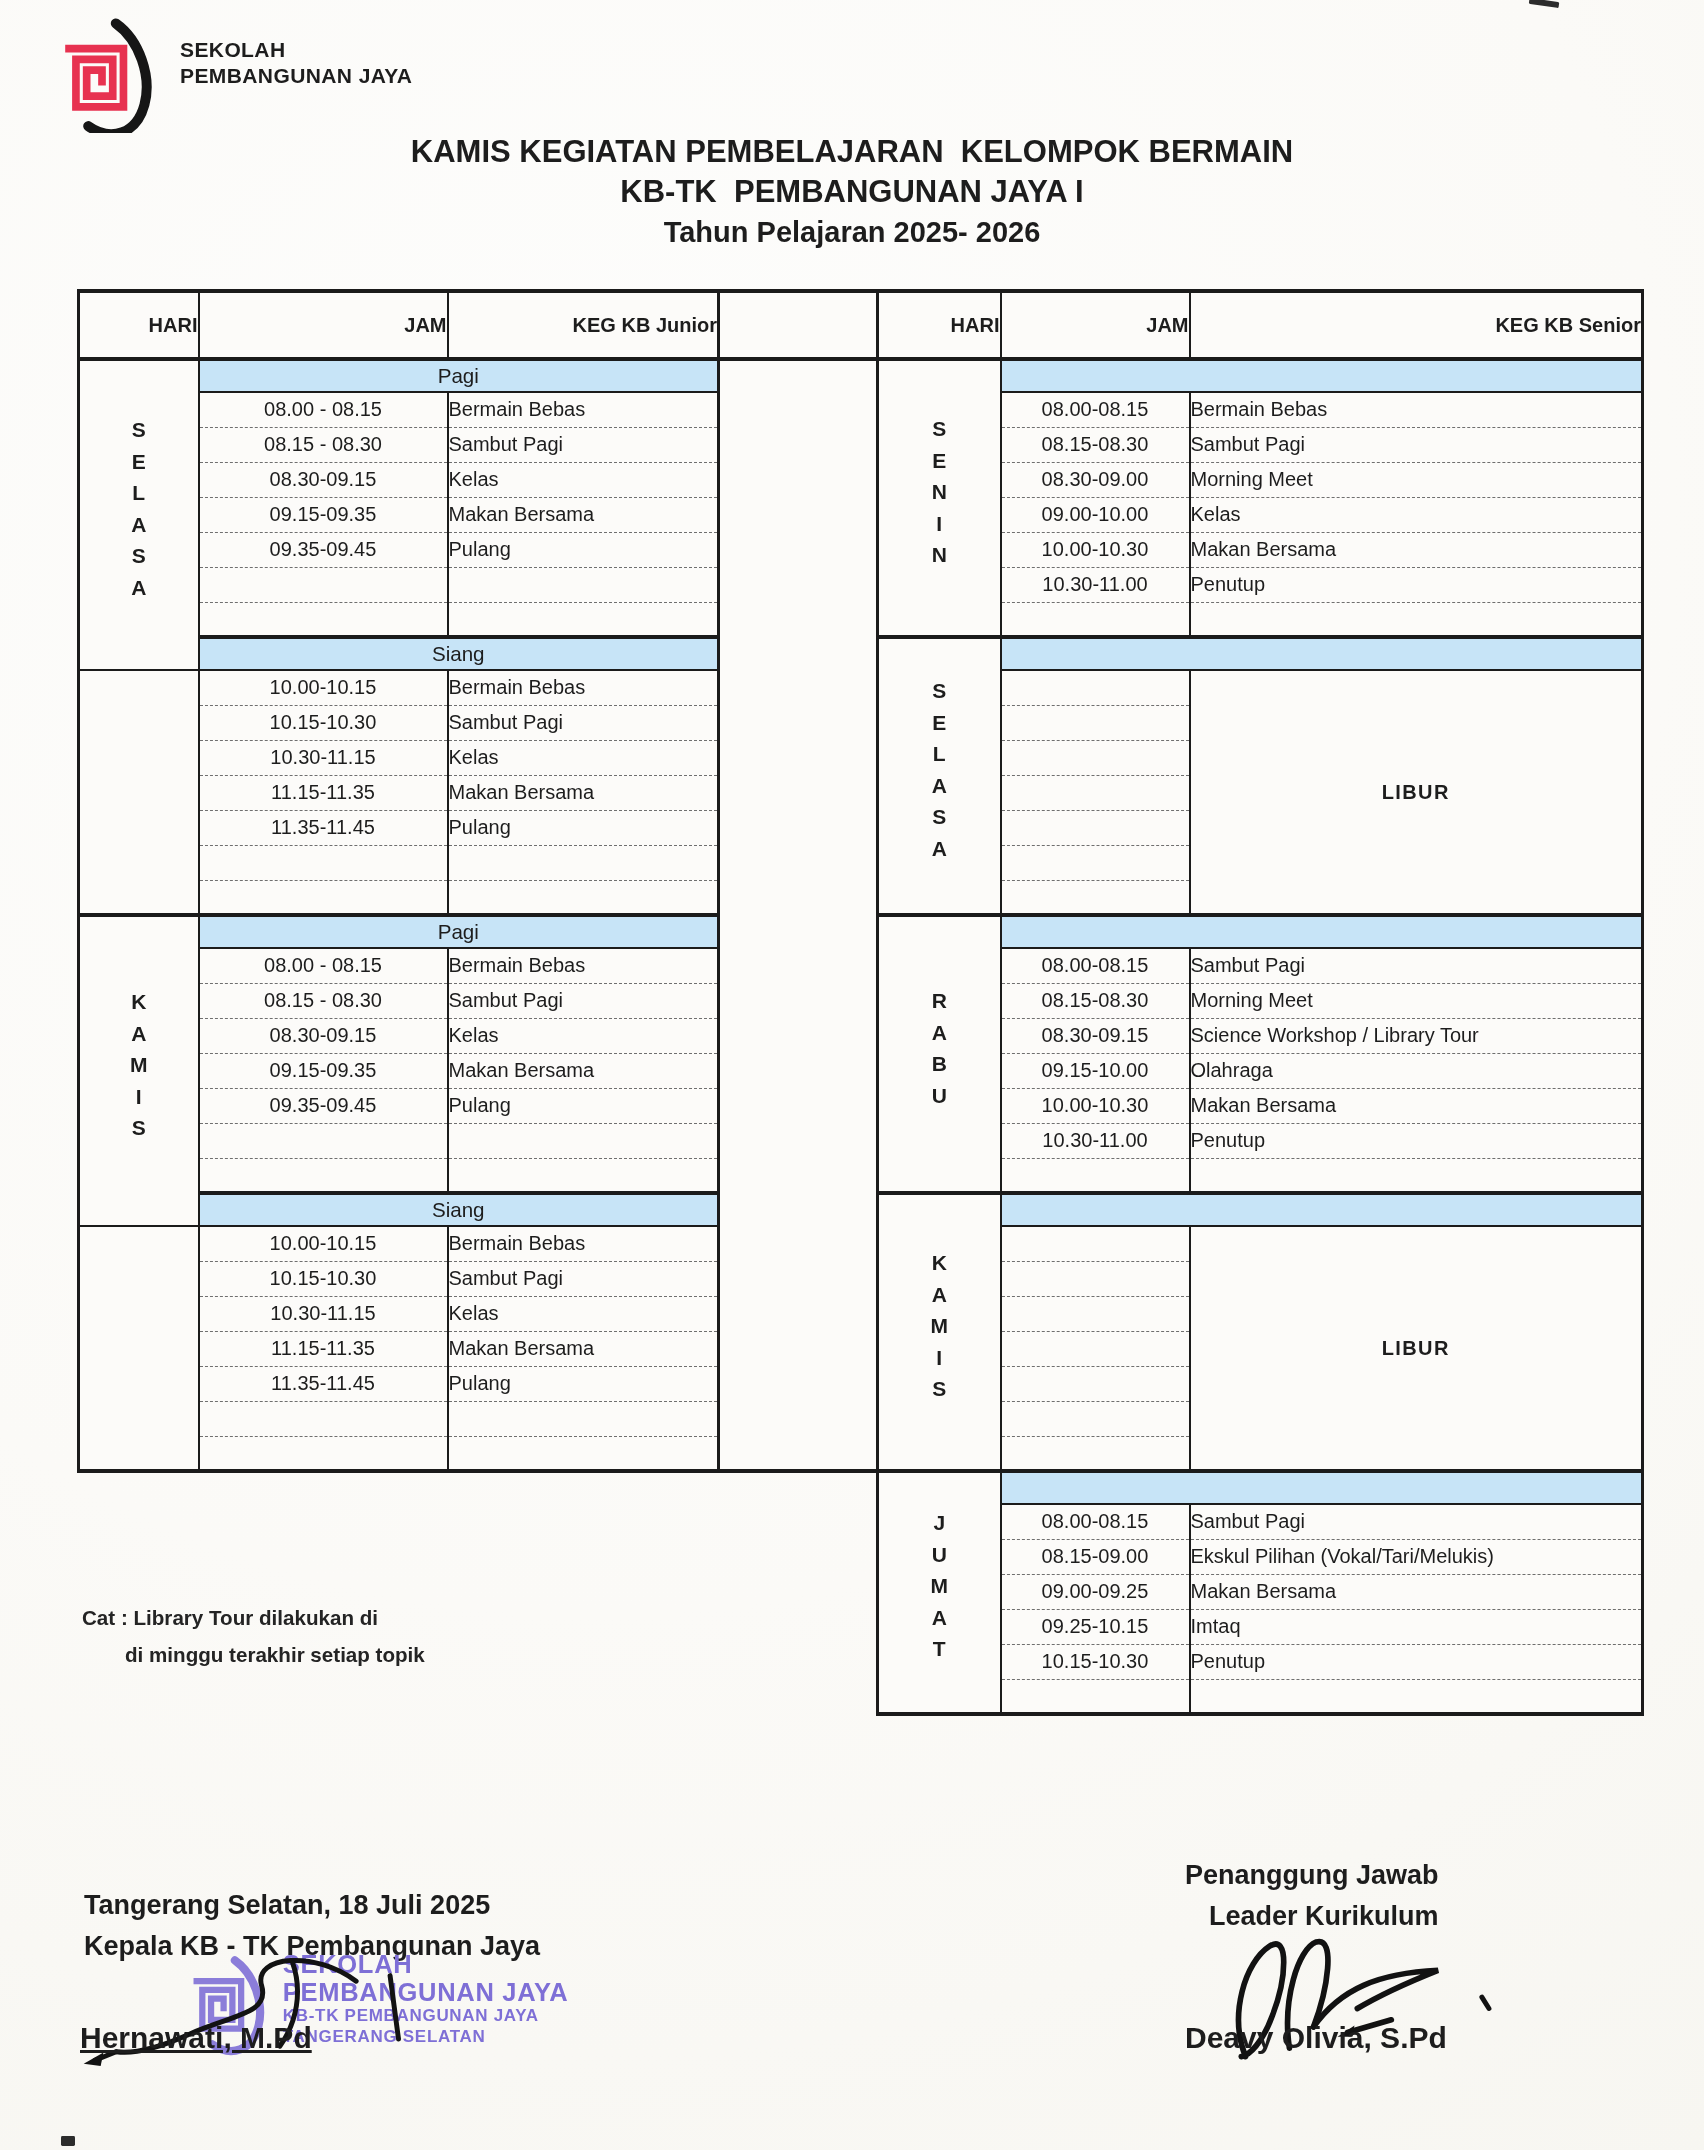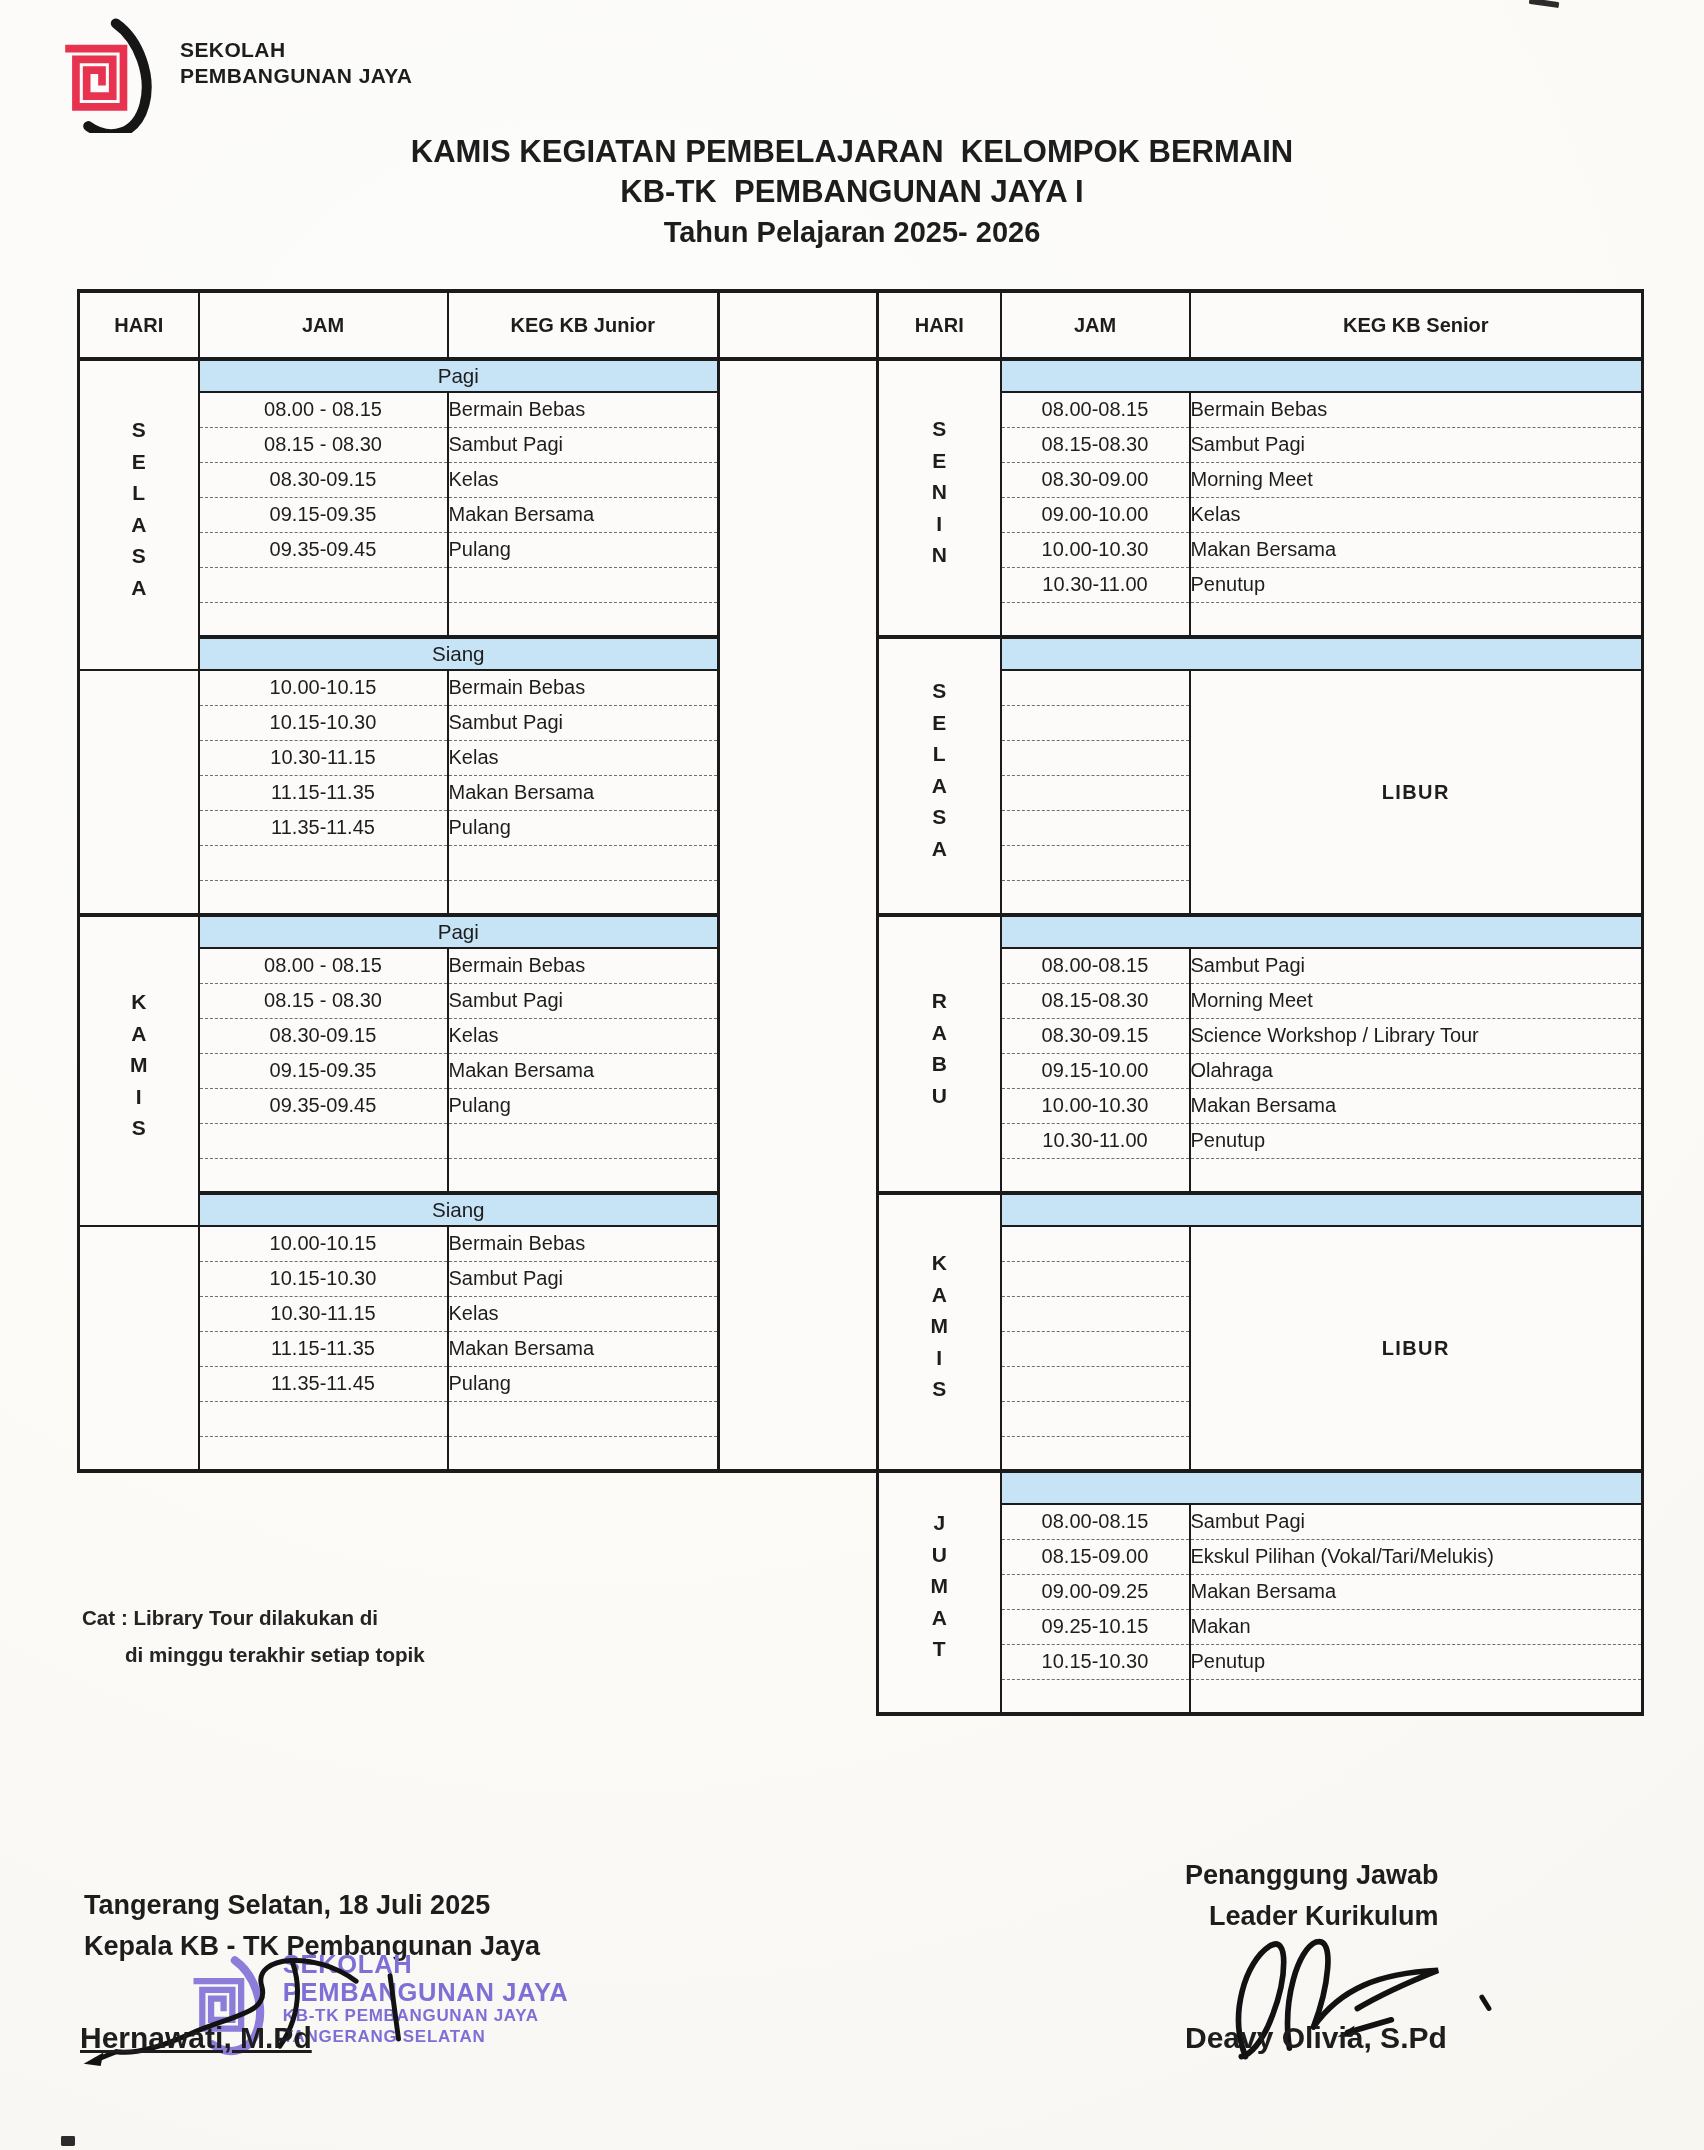--- a/index.html
+++ b/index.html
@@ -33,21 +33,21 @@
   
   td.c1{border-left:3.5px solid #1b1b1b;border-right:2.1px solid #1b1b1b;}
   td.c2{border-right:2.1px solid #1b1b1b;}
   td.c3{border-right:3.5px solid #1b1b1b;}
   td.c5{border-left:3.5px solid #1b1b1b;border-right:2.1px solid #1b1b1b;}
   td.c6{border-right:2.1px solid #1b1b1b;}
   td.c7{border-right:3.5px solid #1b1b1b;}
 
   td.hd{
     border-top:4.3px solid #1b1b1b;border-bottom:4.3px solid #1b1b1b;
-    font-weight:bold;font-size:22px;text-align:center;background:#fcfbf9;
+    font-weight:bold;font-size:22px;text-align:right;background:#fcfbf9;
   }
   tr.band td.bandc{
     background:#c7e4f7;border-top:4.3px solid #1b1b1b;border-bottom:2.8px solid #1b1b1b;
     text-align:center;font-size:20.6px;color:#1d1d1d;margin-left:45px;
   }
   tr.r td{border-top:1.4px dashed #6f6f6f;background:#fcfbf9;}
   td.t{text-align:center;white-space:pre;}
   td.a{text-align:left;padding-left:8.5px;}
 
   td.dayc{border-top:4.3px solid #1b1b1b;text-align:center;background:#fcfbf9;}
@@ -336,21 +336,21 @@
   <tr class="r">
           <td class="c6 t">08.15-09.00</td>
           <td class="c7 a">Ekskul Pilihan (Vokal/Tari/Melukis)</td>
         </tr>
   <tr class="r">
           <td class="c6 t">09.00-09.25</td>
           <td class="c7 a">Makan Bersama</td>
         </tr>
   <tr class="r">
           <td class="c6 t">09.25-10.15</td>
-          <td class="c7 a">Makan</td>
+          <td class="c7 a">Imtaq</td>
         </tr>
   <tr class="r">
           <td class="c6 t">10.15-10.30</td>
           <td class="c7 a">Penutup</td>
         </tr>
   <tr class="r">
           <td class="c6 t lb"></td>
           <td class="c7 a lb"></td>
         </tr>
   </tbody>

